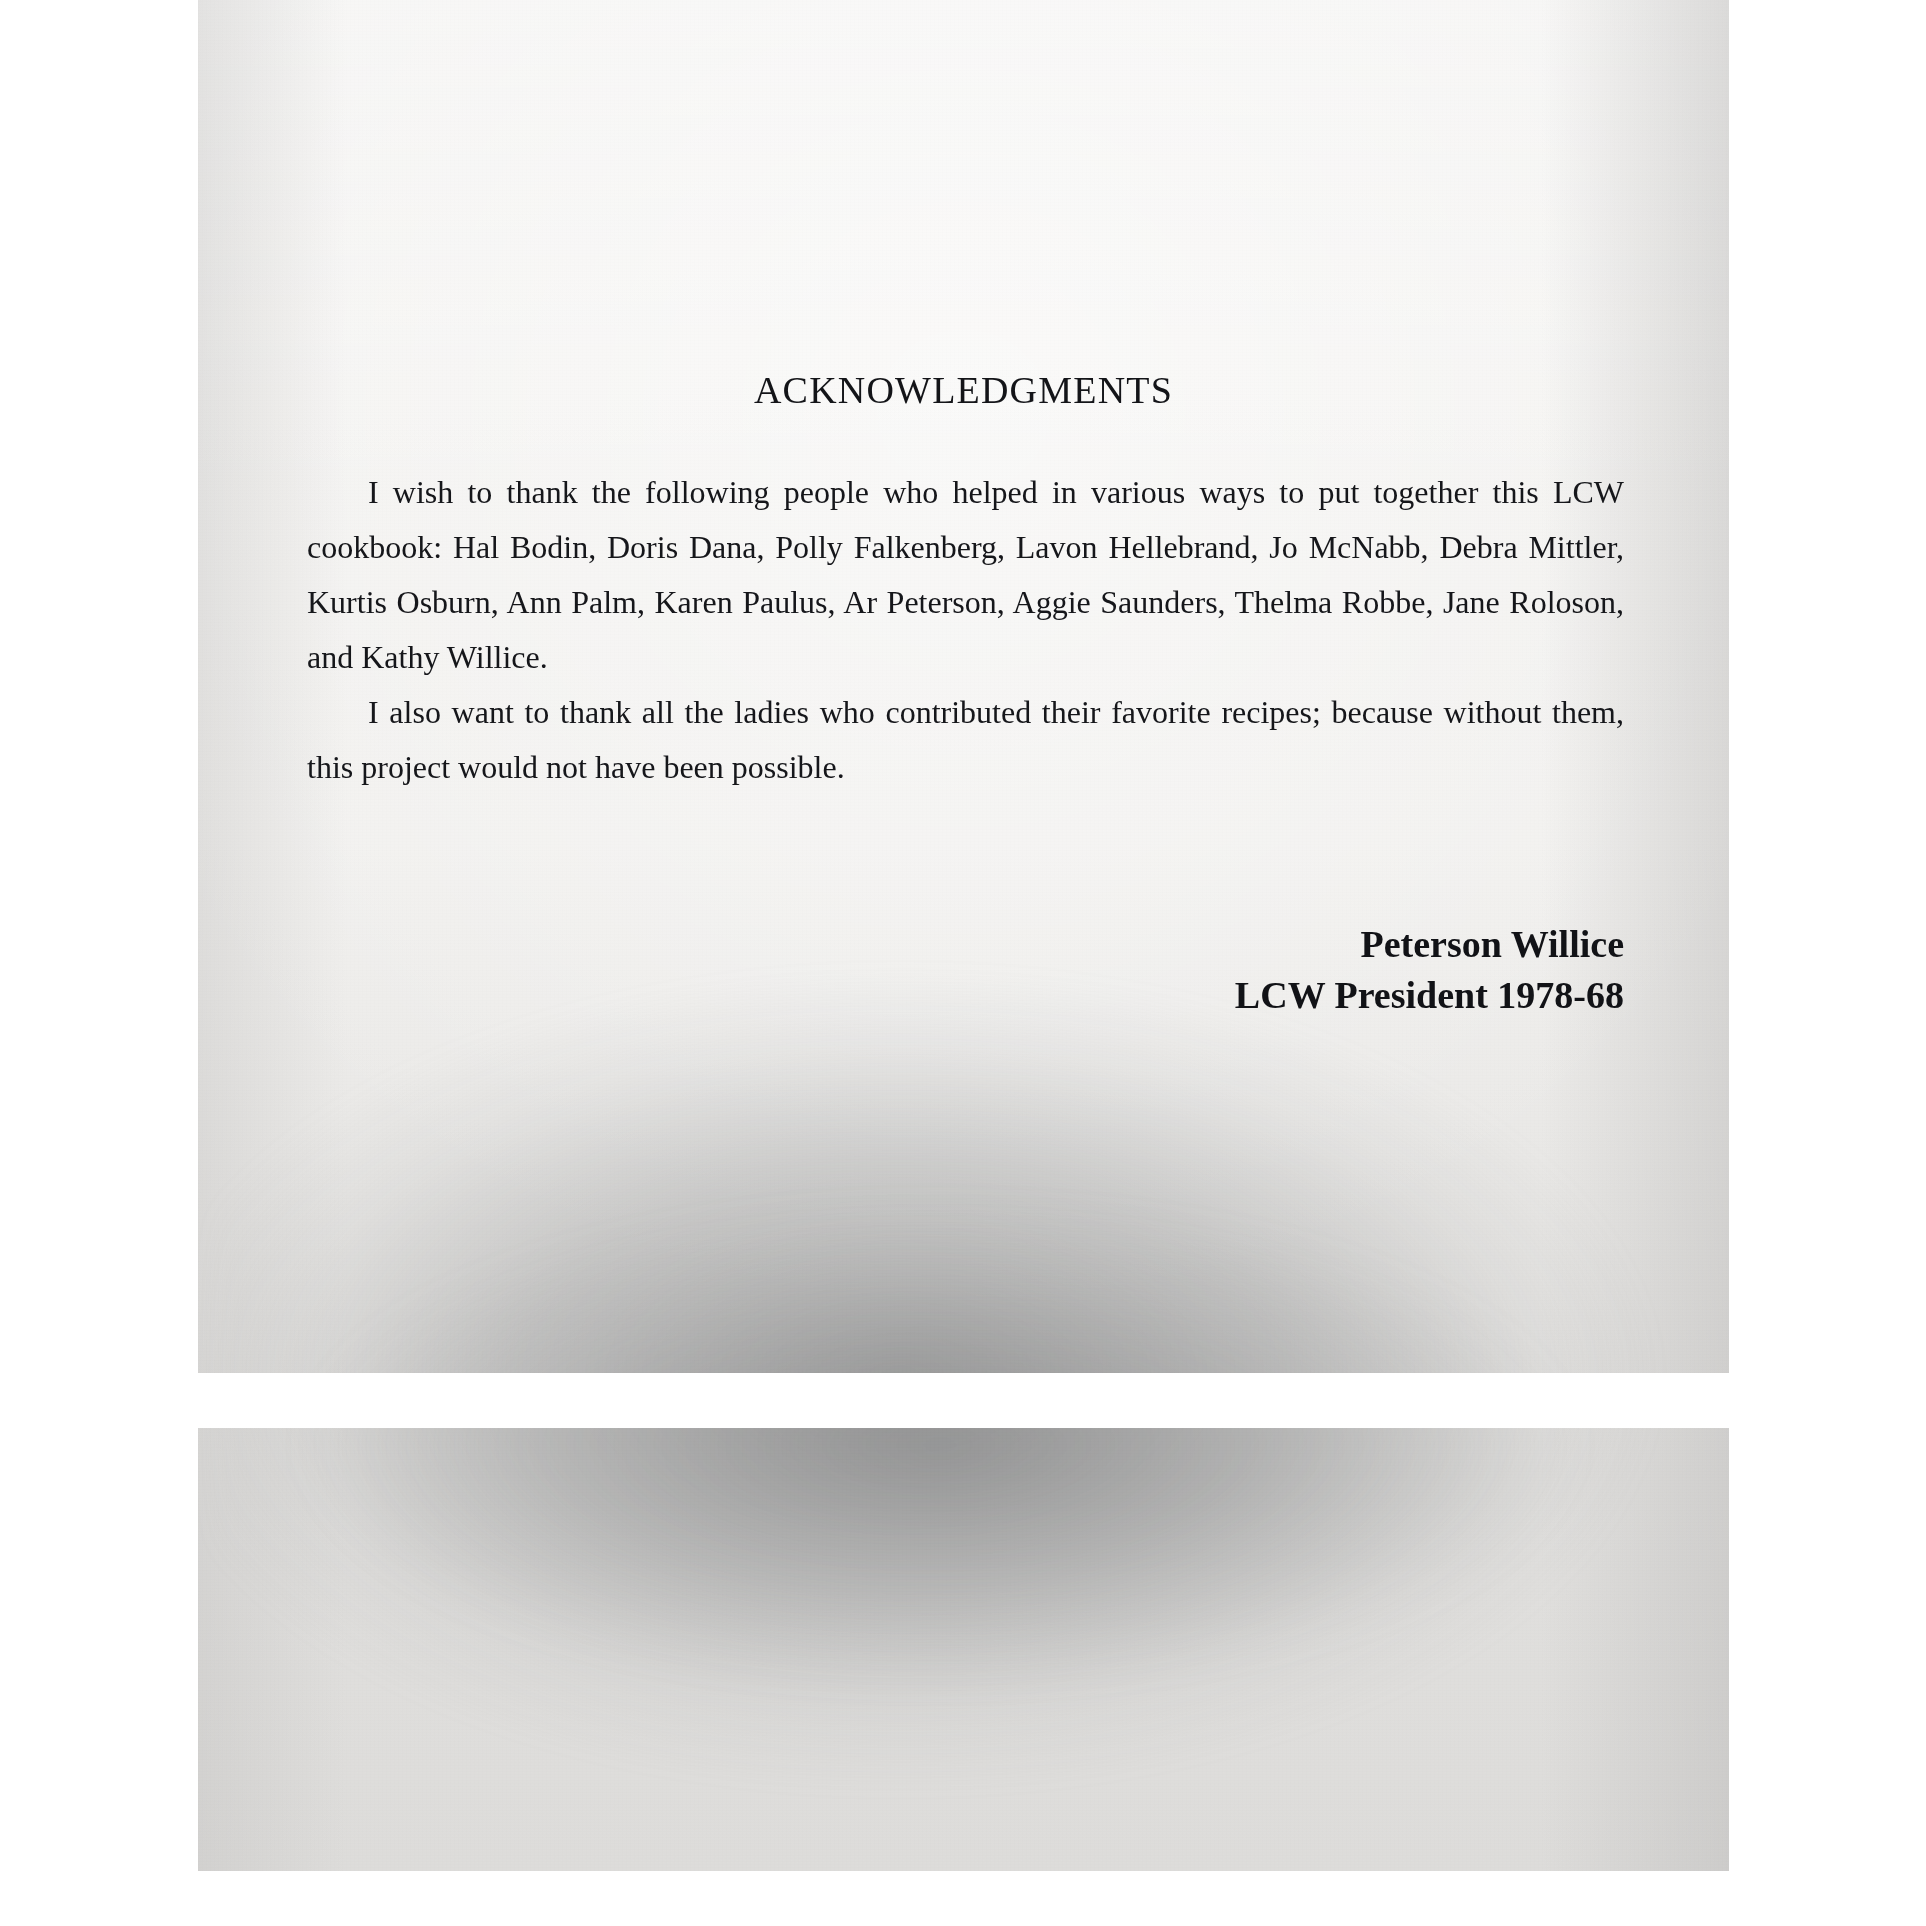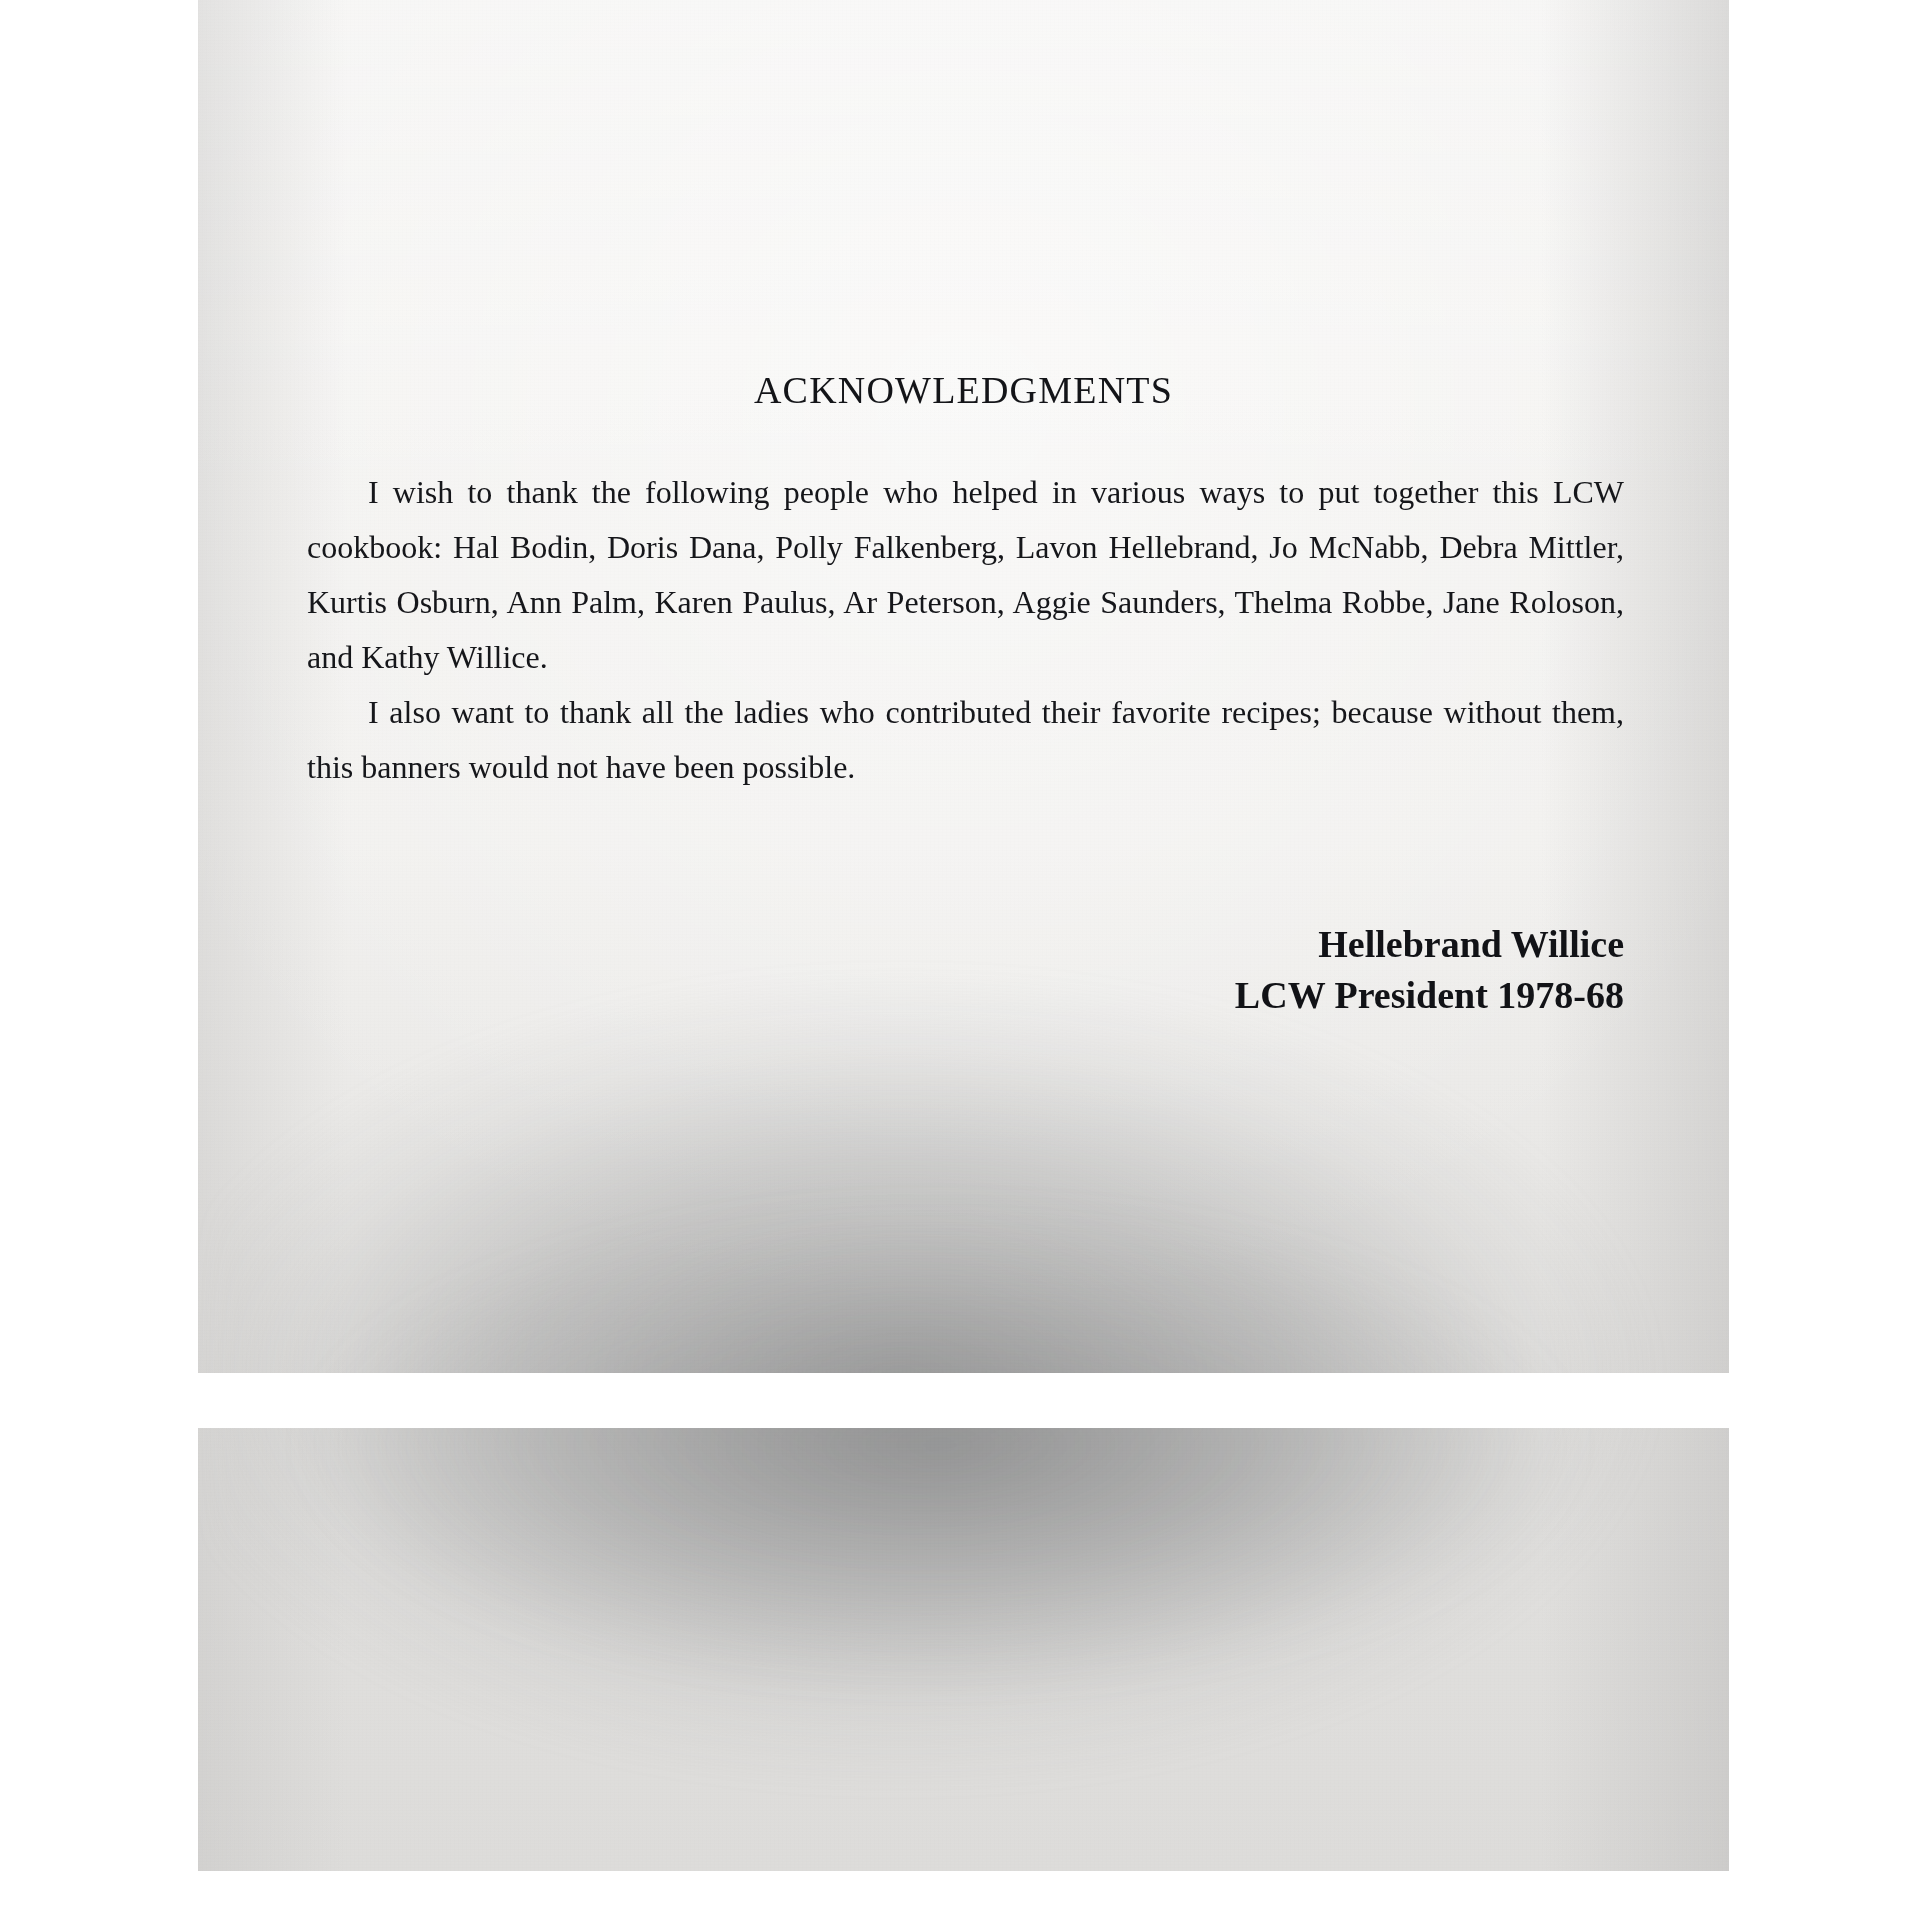--- a/index.html
+++ b/index.html
@@ -236,25 +236,25 @@
     <div class="tint tint-left"></div>
     <div class="tint tint-right"></div>
     <div class="tint tint-smudge"></div>
     <div class="tint tint-smudge2"></div>
 
     <div id="content">
       <div class="doc-title">ACKNOWLEDGMENTS</div>
 
       <div class="body-block">
         <p>I wish to thank the following people who helped in various ways to put together this LCW cookbook: Hal Bodin, Doris Dana, Polly Falkenberg, Lavon Hellebrand, Jo McNabb, Debra Mittler, Kurtis Osburn, Ann Palm, Karen Paulus, Ar Peterson, Aggie Saunders, Thelma Robbe, Jane Roloson, and Kathy Willice.</p>
-        <p>I also want to thank all the ladies who contributed their favorite recipes; because without them, this banners would not have been possible.</p>
+        <p>I also want to thank all the ladies who contributed their favorite recipes; because without them, this project would not have been possible.</p>
       </div>
 
       <div class="signature">
-        <span class="sig-line">Hellebrand Willice</span>
+        <span class="sig-line">Peterson Willice</span>
         <span class="sig-line">LCW President 1978-68</span>
       </div>
     </div>
 
     <div class="grain"></div>
   </div>
 
   <div class="edge-band edge-left"></div>
   <div class="edge-band edge-right"></div>
   <div class="bottom-band"></div>

